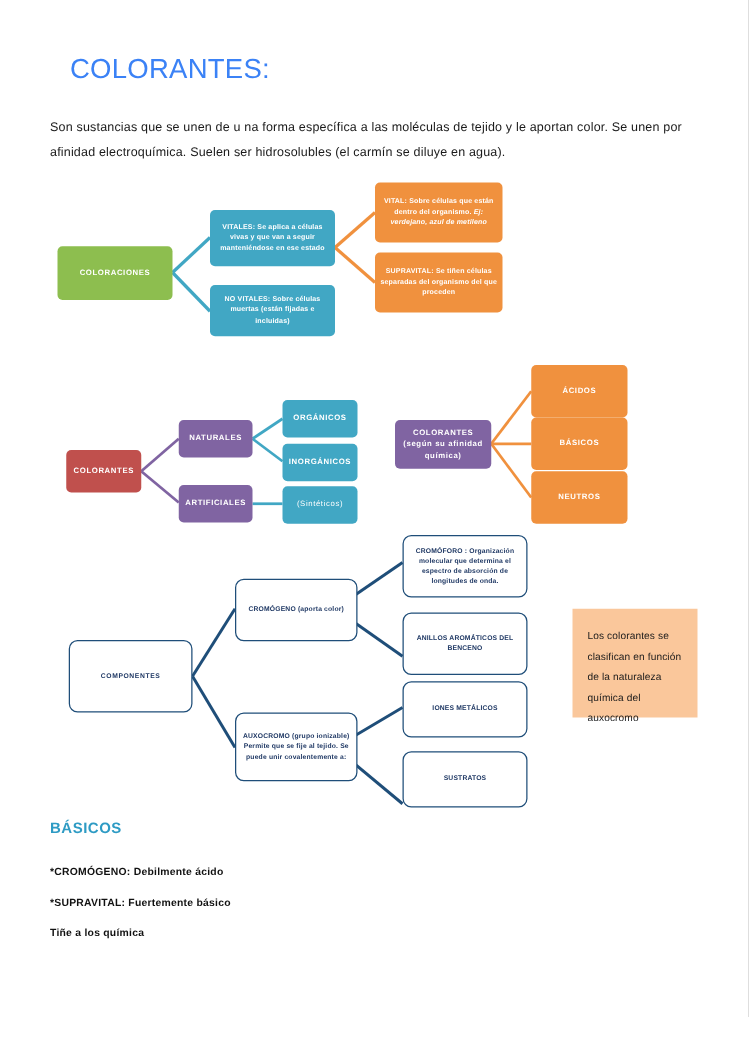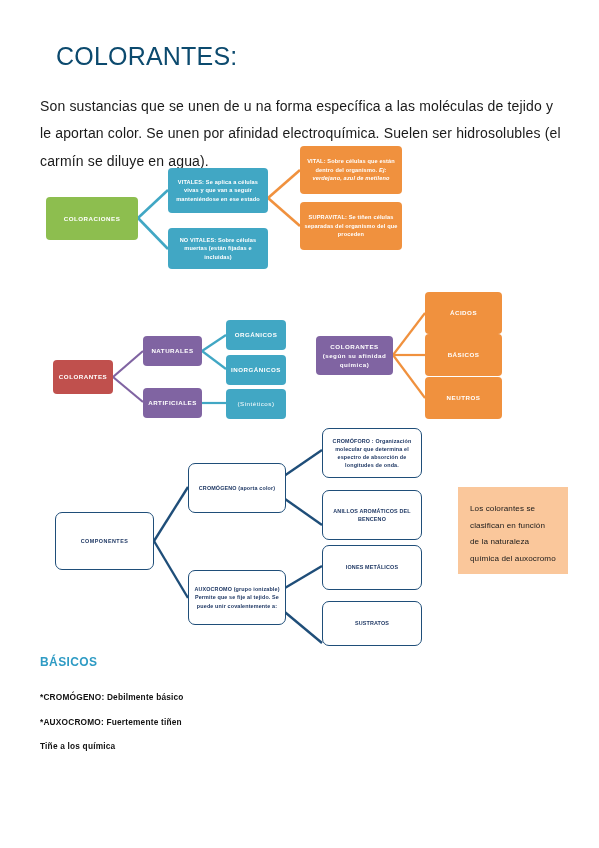--- a/index.html
+++ b/index.html
@@ -8,27 +8,27 @@
     position:relative;
     width:599px;height:848px;
     background:#ffffff;
     overflow:hidden;
     margin:0 auto;
   }
 
   
   .title{
     position:absolute;left:56px;top:42px;
-    font-size:25px;font-weight:400;color:#0c4a6e;
+    font-size:22px;font-weight:400;color:#3b82f6;
     letter-spacing:0.2px;
     font-family:"Liberation Sans", sans-serif;
   }
   .intro{
     position:absolute;left:40px;top:93px;width:525px;
-    font-size:14px;line-height:1.95;color:#1a1a1a;
+    font-size:10px;line-height:1.95;color:#1a1a1a;
     letter-spacing:0.15px;
   }
 
   .section-head{
     position:absolute;left:40px;top:655px;
     font-size:12px;font-weight:bold;color:#2E9BC4;
     letter-spacing:0.4px;
   }
   .btext{
     position:absolute;left:40px;
@@ -166,20 +166,20 @@
   <div class="node outline" style="left:188px;top:570px;width:98px;height:55px;">AUXOCROMO (grupo ionizable) Permite que se fije al tejido. Se puede unir covalentemente a:</div>
 
   <div class="node outline" style="left:322px;top:428px;width:100px;height:50px;">CROMÓFORO : Organización molecular que determina el espectro de absorción de longitudes de onda.</div>
 
   <div class="node outline" style="left:322px;top:490px;width:100px;height:50px;">ANILLOS AROMÁTICOS DEL BENCENO</div>
 
   <div class="node outline" style="left:322px;top:545px;width:100px;height:45px;">IONES METÁLICOS</div>
 
   <div class="node outline" style="left:322px;top:601px;width:100px;height:45px;">SUSTRATOS</div>
 
-  <div class="callout" style="left:458px;top:487px;width:110px;height:87px;">Los colorantes se clasifican en función de la naturaleza química del auxocromo</div>
+  <div class="callout" style="left:458px;top:487px;width:100px;height:87px;">Los colorantes se clasifican en función de la naturaleza química del auxocromo</div>
 
   <div class="section-head">BÁSICOS</div>
-  <div class="btext b1">*CROMÓGENO: Debilmente básico</div>
-  <div class="btext b2">*AUXOCROMO: Fuertemente tiñen</div>
+  <div class="btext b1">*CROMÓGENO: Debilmente ácido</div>
+  <div class="btext b2">*SUPRAVITAL: Fuertemente básico</div>
   <div class="btext b3">Tiñe a los química</div>
 
 </div>
 
 </body></html>

